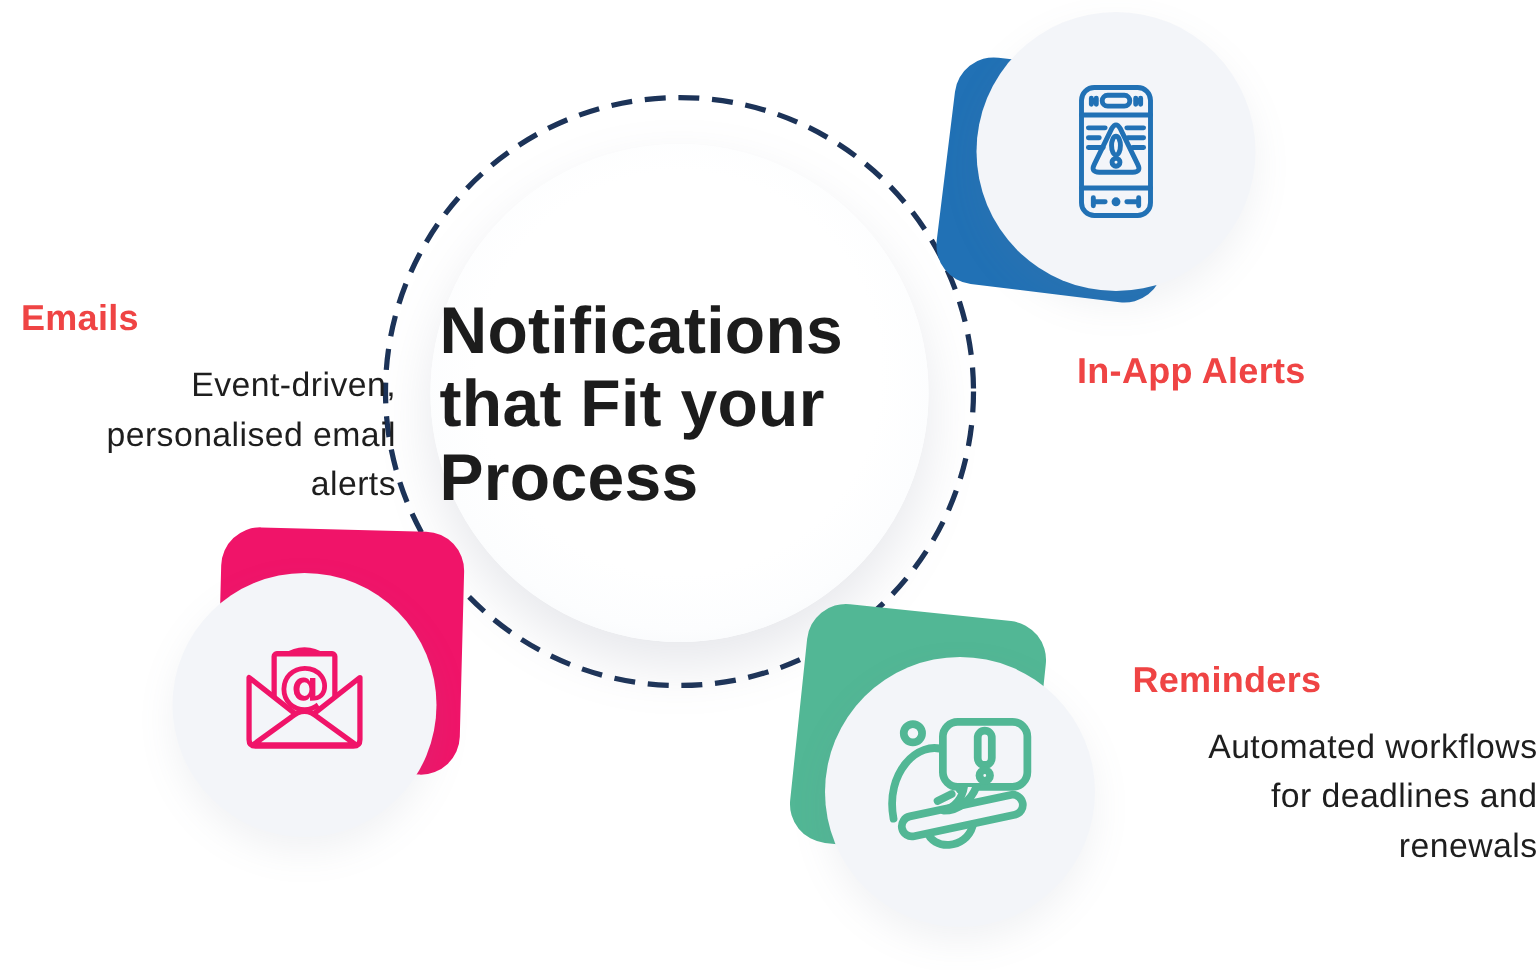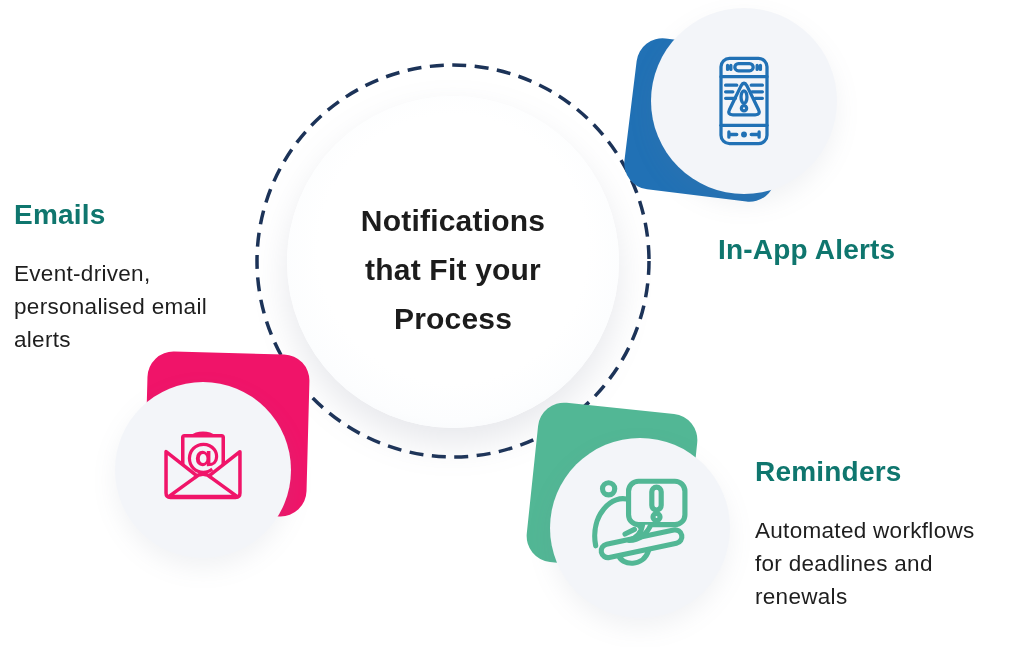--- a/index.html
+++ b/index.html
@@ -14,21 +14,21 @@
   
   .center-circle {
     position:absolute; left:287px; top:96px; width:332px; height:332px;
     border-radius:50%;
     background: radial-gradient(circle at 50% 46%, #ffffff 55%, #fcfdfe 70%, #eef1f5 94%, #e9edf2 100%);
     box-shadow: 0 16px 34px rgba(120,130,150,0.18);
     z-index:2;
   }
   .center-title {
     position:absolute; left:293px; top:196px; width:320px;
-    text-align:center; font-size:30px; font-weight:700; line-height:49px;
+    font-size:44px; font-weight:700; line-height:49px;
     color:#1c1c1c; letter-spacing:0.2px; white-space:pre-line; z-index:3;
   }
 
   
   .tile { position:absolute; border-radius:26px; z-index:2; }
   .tile-blue  { left:630px; top:44px;  width:152px; height:152px; transform:rotate(7deg); }
   .tile-pink  { left:146px; top:353px; width:162px; height:162px; transform:rotate(1.5deg); }
   .tile-green { left:532px; top:408px; width:160px; height:160px; transform:rotate(6deg); }
 
   
@@ -38,26 +38,26 @@
     box-shadow: 0 10px 24px rgba(120,130,150,0.10);
   }
   .circle-blue  { left:651px; top:8px;   width:186px; height:186px; }
   .circle-pink  { left:115px; top:382px; width:176px; height:176px; }
   .circle-green { left:550px; top:438px; width:180px; height:180px; }
   .circle-pink svg  { margin-top:-12px; }
   .circle-green svg { margin-left:10px; margin-top:-2px; }
 
   
   .feature-text { position:absolute; z-index:4; }
-  .feature-text h2 { margin:0; font-size:28px; font-weight:700; color:#0f766e; letter-spacing:0.2px; }
-  .feature-text p  { margin:26px 0 0; font-size:22.5px; line-height:33px; color:#1e1e1e;
-                     letter-spacing:0.3px; white-space:pre-line; }
+  .feature-text h2 { margin:0; font-size:24px; font-weight:700; color:#ef4444; letter-spacing:0.2px; }
+  .feature-text p  { margin:13px 0 0; font-size:22.5px; line-height:33px; color:#1e1e1e;
+                     letter-spacing:0.3px; white-space:pre-line;text-align:right; }
   .feature-emails    { left:14px;  top:199px; width:250px; }
   .feature-inapp     { left:718px; top:234px; width:290px; }
-  .feature-reminders { left:755px; top:456px; width:270px; }
+  .feature-reminders { left:755px; top:440px; width:270px; }
 </style>
 </head>
 <body>
 
 <div class="canvas">
 
   <svg class="dashed-ring" width="420" height="420" viewBox="0 0 420 420" aria-hidden="true">
     <circle cx="210" cy="210" r="196" fill="none" stroke-width="3.5" stroke-dasharray="14 8.5" stroke="#1C3358"></circle>
   </svg>
 

